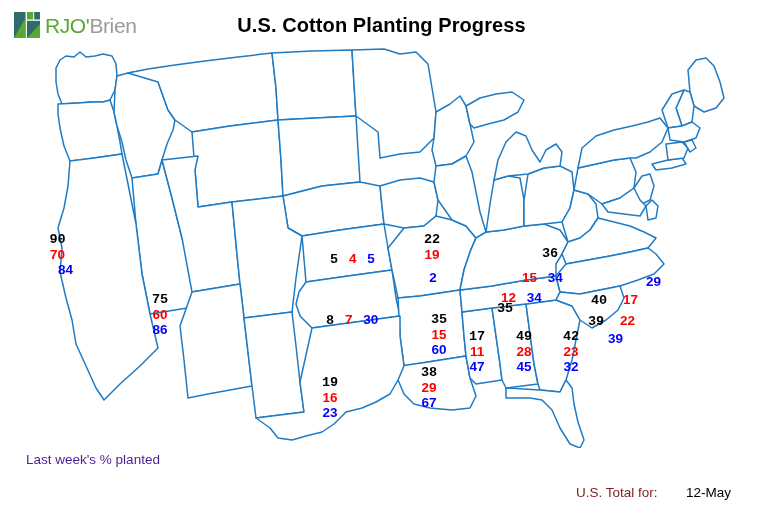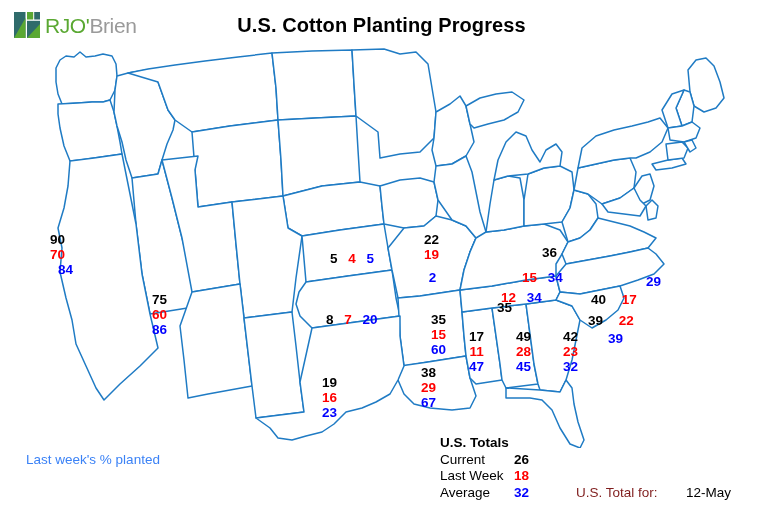--- a/index.html
+++ b/index.html
@@ -63,35 +63,35 @@
   .state-label {
     position: absolute;
     font-size: 13.5px;
     font-weight: bold;
     line-height: 15px;
     white-space: nowrap;
   }
   .state-label.stack { text-align: center; }
   .state-label.row span { margin-right: 7px; }
   .state-label.row span:last-child { margin-right: 0; }
-  .v-current { color: #000000; }
+  .v-current { color: #000000; font-family: Liberation Mono, monospace; }
   .v-last    { color: #ff0000; }
   .v-avg     { color: #0000ff; }
   .state-label .line { display: block; }
 
   
   #legend {
     position: absolute;
     left: 26px; top: 452px;
     font-size: 13.5px;
     line-height: 16.5px;
   }
   #legend div { white-space: nowrap; }
   #legend .l-current { color: #000000; }
-  #legend .l-last    { color: #3b82f6; }
+  #legend .l-last    { color: #4c1d95; }
   #legend .l-avg     { color: #0000ff; }
 
   
   #totals {
     position: absolute;
     left: 440px; top: 435px;
     font-size: 13.5px;
     line-height: 16.5px;
   }
   #totals-title { font-weight: bold; color: #000; }
@@ -261,21 +261,21 @@
 
   <div class="state-label stack" style="left:424px; top:232px;">
     <span class="line v-current">22</span>
     <span class="line v-last">19</span>
     <span class="line v-avg" style="margin-top:8px; margin-left:2px;">2</span>
   </div>
 
   <div class="state-label row" style="left:326px; top:312px;">
     <span class="v-current">8</span>
     <span class="v-last">7</span>
-    <span class="v-avg">20</span>
+    <span class="v-avg">30</span>
   </div>
 
   <div class="state-label stack" style="left:431px; top:312px;">
     <span class="line v-current">35</span>
     <span class="line v-last">15</span>
     <span class="line v-avg">60</span>
   </div>
 
   <div class="state-label stack" style="left:421px; top:365px;">
     <span class="line v-current">38</span>
@@ -336,29 +336,17 @@
     <span class="v-last">22</span>
   </div>
   <div class="state-label" style="left:608px; top:331px;">
     <span class="v-avg">39</span>
   </div>
 
   <div id="legend">
     <div class="l-last">Last week's % planted</div>
   </div>
 
-  <div id="totals">
-    <div id="totals-title">U.S. Totals</div>
-    <div class="tot-row">
-      <span class="tl">Current</span><span class="tv tv-current">26</span>
-    </div>
-    <div class="tot-row">
-      <span class="tl">Last Week</span><span class="tv tv-last">18</span>
-    </div>
-    <div class="tot-row">
-      <span class="tl">Average</span><span class="tv tv-avg">32</span>
-    </div>
-  </div>
 
   <div id="totals-for">U.S. Total for:</div>
   <div id="totals-date">12-May</div>
 
 </div>
 
 </body></html>

